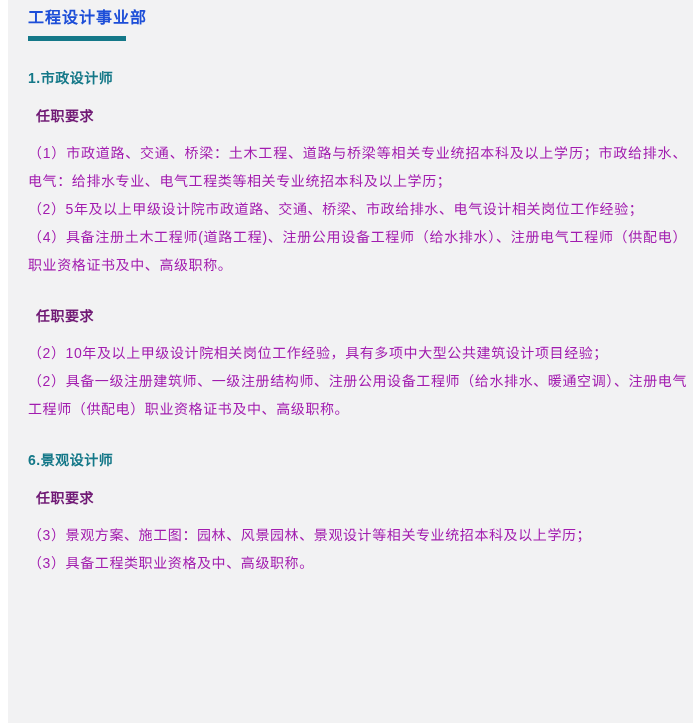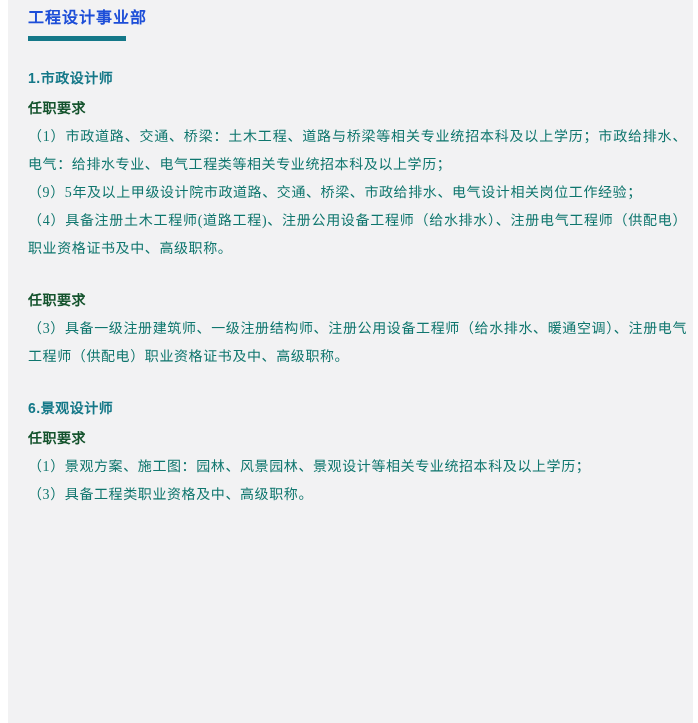--- a/index.html
+++ b/index.html
@@ -46,60 +46,60 @@
   }
   .section-heading {
     color: #147888;
     font-size: 14px;
     font-weight: bold;
     line-height: 30px;
     letter-spacing: 0.5px;
     margin: 0;
   }
   .sub-heading {
-    color: #14532d;
+    color: #701a75;
     font-size: 14px;
     font-weight: bold;
     line-height: 30px;
     letter-spacing: 0.5px;
-    margin: 0;
+    margin: 8px;
   }
   .req-item {
-    color: #0f766e;
+    color: #a21caf;
     font-size: 14px;
     line-height: 28px;
     letter-spacing: 0.6px;
     margin: 0;
     text-align: justify;
-    font-family: Liberation Serif, serif;
   }
 </style>
 </head>
 <body>
 
 <div class="page">
   <div class="panel">
 
     <div class="division-title">工程设计事业部</div>
     <div class="title-underline"></div>
 
     <div class="section">
       <p class="section-heading">1.市政设计师</p>
       <p class="sub-heading">任职要求</p>
       <p class="req-item">（1）市政道路、交通、桥梁：土木工程、道路与桥梁等相关专业统招本科及以上学历；市政给排水、电气：给排水专业、电气工程类等相关专业统招本科及以上学历；</p>
-      <p class="req-item">（9）5年及以上甲级设计院市政道路、交通、桥梁、市政给排水、电气设计相关岗位工作经验；</p>
+      <p class="req-item">（2）5年及以上甲级设计院市政道路、交通、桥梁、市政给排水、电气设计相关岗位工作经验；</p>
       <p class="req-item">（4）具备注册土木工程师(道路工程)、注册公用设备工程师（给水排水）、注册电气工程师（供配电）职业资格证书及中、高级职称。</p>
     </div>
 
     <div class="section">
       <p class="sub-heading">任职要求</p>
-      <p class="req-item">（3）具备一级注册建筑师、一级注册结构师、注册公用设备工程师（给水排水、暖通空调）、注册电气工程师（供配电）职业资格证书及中、高级职称。</p>
+      <p class="req-item">（2）10年及以上甲级设计院相关岗位工作经验，具有多项中大型公共建筑设计项目经验；</p>
+      <p class="req-item">（2）具备一级注册建筑师、一级注册结构师、注册公用设备工程师（给水排水、暖通空调）、注册电气工程师（供配电）职业资格证书及中、高级职称。</p>
     </div>
 
     <div class="section">
       <p class="section-heading">6.景观设计师</p>
       <p class="sub-heading">任职要求</p>
-      <p class="req-item">（1）景观方案、施工图：园林、风景园林、景观设计等相关专业统招本科及以上学历；</p>
+      <p class="req-item">（3）景观方案、施工图：园林、风景园林、景观设计等相关专业统招本科及以上学历；</p>
       <p class="req-item">（3）具备工程类职业资格及中、高级职称。</p>
     </div>
 
   </div>
 </div>
 
 </body></html>

